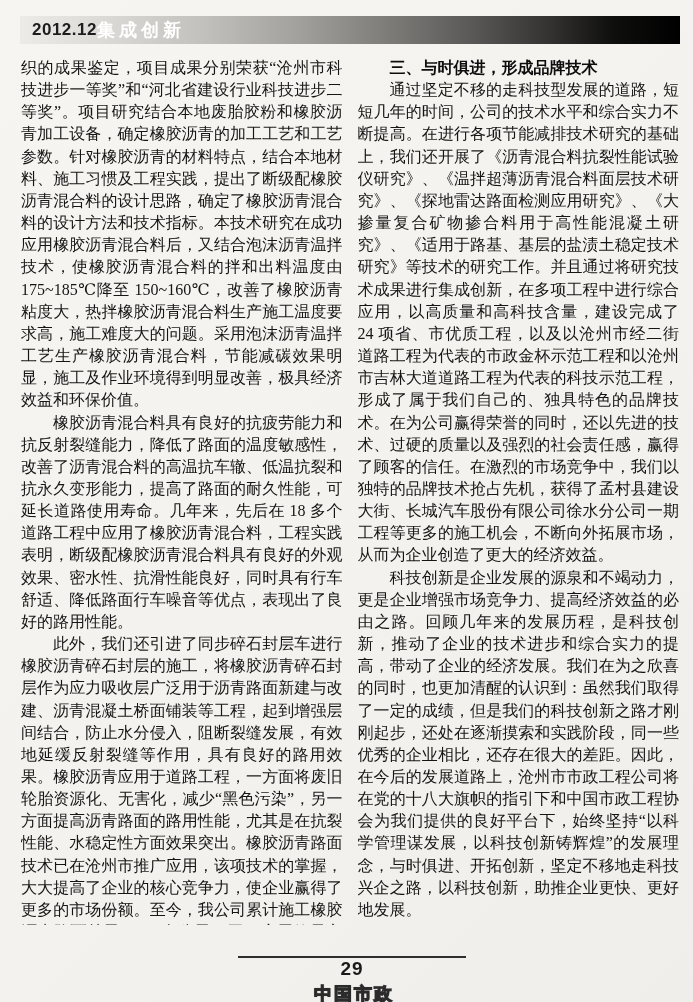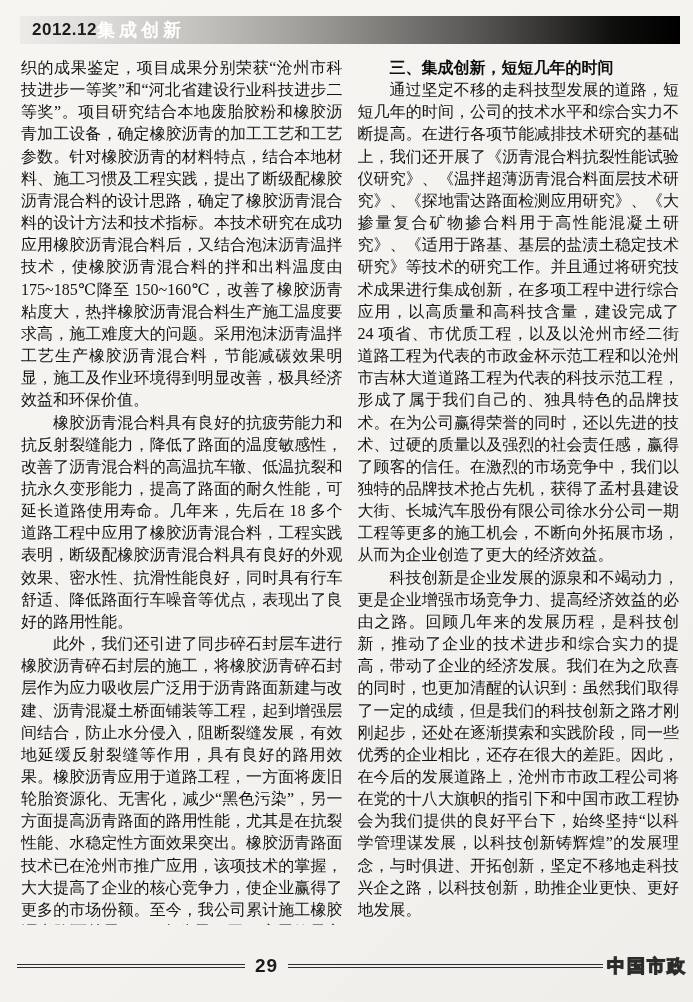--- a/index.html
+++ b/index.html
@@ -39,20 +39,21 @@
   .col p.indent{text-indent:2em;}
   .col h3{
     margin:0;font-size:16px;line-height:22.15px;text-indent:2em;
     font-weight:bold;color:#0d0d0d;
   }
   
   .footer{
     position:absolute;left:17px;top:956px;width:670px;height:20px;
     display:flex;align-items:center;
     font-family:"Liberation Sans","DejaVu Sans",sans-serif;
+    flex-direction:column;
   }
   .rule{
     height:4px;border-top:1.4px solid #2e2e2e;border-bottom:1.4px solid #2e2e2e;
     box-sizing:border-box;
   }
   .rule-left{width:228px;}
   .rule-right{flex:1;}
   .page-number{
     font-size:19px;font-weight:bold;color:#1a1a1a;
     padding:0 10px;letter-spacing:1px;
@@ -77,21 +78,21 @@
   <div class="columns">
 
     <div class="col">
       <p>织的成果鉴定，项目成果分别荣获“沧州市科技进步一等奖”和“河北省建设行业科技进步二等奖”。项目研究结合本地废胎胶粉和橡胶沥青加工设备，确定橡胶沥青的加工工艺和工艺参数。针对橡胶沥青的材料特点，结合本地材料、施工习惯及工程实践，提出了断级配橡胶沥青混合料的设计思路，确定了橡胶沥青混合料的设计方法和技术指标。本技术研究在成功应用橡胶沥青混合料后，又结合泡沫沥青温拌技术，使橡胶沥青混合料的拌和出料温度由 175~185℃降至 150~160℃，改善了橡胶沥青粘度大，热拌橡胶沥青混合料生产施工温度要求高，施工难度大的问题。采用泡沫沥青温拌工艺生产橡胶沥青混合料，节能减碳效果明显，施工及作业环境得到明显改善，极具经济效益和环保价值。</p>
       <p class="indent">橡胶沥青混合料具有良好的抗疲劳能力和抗反射裂缝能力，降低了路面的温度敏感性，改善了沥青混合料的高温抗车辙、低温抗裂和抗永久变形能力，提高了路面的耐久性能，可延长道路使用寿命。几年来，先后在 18 多个道路工程中应用了橡胶沥青混合料，工程实践表明，断级配橡胶沥青混合料具有良好的外观效果、密水性、抗滑性能良好，同时具有行车舒适、降低路面行车噪音等优点，表现出了良好的路用性能。</p>
       <p class="indent">此外，我们还引进了同步碎石封层车进行橡胶沥青碎石封层的施工，将橡胶沥青碎石封层作为应力吸收层广泛用于沥青路面新建与改建、沥青混凝土桥面铺装等工程，起到增强层间结合，防止水分侵入，阻断裂缝发展，有效地延缓反射裂缝等作用，具有良好的路用效果。橡胶沥青应用于道路工程，一方面将废旧轮胎资源化、无害化，减少“黑色污染”，另一方面提高沥青路面的路用性能，尤其是在抗裂性能、水稳定性方面效果突出。橡胶沥青路面技术已在沧州市推广应用，该项技术的掌握，大大提高了企业的核心竞争力，使企业赢得了更多的市场份额。至今，我公司累计施工橡胶沥青路面总里程 30 多公里，工程应用效果良好。</p>
 
     </div>
 
     <div class="col">
-      <h3>三、集成创新，短短几年的时间</h3>
+      <h3>三、与时俱进，形成品牌技术</h3>
       <p class="indent">通过坚定不移的走科技型发展的道路，短短几年的时间，公司的技术水平和综合实力不断提高。在进行各项节能减排技术研究的基础上，我们还开展了《沥青混合料抗裂性能试验仪研究》、《温拌超薄沥青混合料面层技术研究》、《探地雷达路面检测应用研究》、《大掺量复合矿物掺合料用于高性能混凝土研究》、《适用于路基、基层的盐渍土稳定技术研究》等技术的研究工作。并且通过将研究技术成果进行集成创新，在多项工程中进行综合应用，以高质量和高科技含量，建设完成了 24 项省、市优质工程，以及以沧州市经二街道路工程为代表的市政金杯示范工程和以沧州市吉林大道道路工程为代表的科技示范工程，形成了属于我们自己的、独具特色的品牌技术。在为公司赢得荣誉的同时，还以先进的技术、过硬的质量以及强烈的社会责任感，赢得了顾客的信任。在激烈的市场竞争中，我们以独特的品牌技术抢占先机，获得了孟村县建设大街、长城汽车股份有限公司徐水分公司一期工程等更多的施工机会，不断向外拓展市场，从而为企业创造了更大的经济效益。</p>
       <p class="indent"><span>科技创新是企业发展的源泉和不竭动力，更是企业增强市场竞争力、提高经济效益的必由之路。回顾几年来的发展历程，是科技创新，推动了企业的技术进步和综合实力的提高，带动了企业的经济发展。我们在为之欣喜的同时，也更加清醒的认识到：虽然我们取得了一定的成绩，但是我们的科技创新之路才刚刚起步，还处在逐渐摸索和实践阶段，同一些优秀的企业相比，还存在很大的差距。因此，在今后的发展道路上，沧州市市政工程公司将在党的十八大旗帜的指引下和中国市政工程协会为我们提供的良好平台下，始终坚持“以科学管理谋发展，以科技创新铸辉煌”的发展理念，与时俱进、开拓创新，坚定不移地走科技兴企之路，以科技创新，助推企业更快、更好地发展。</span></p>
     </div>
 
   </div>
 
   <div class="footer">
     <div class="rule rule-left"></div>
     <span class="page-number">29</span>
     <div class="rule rule-right"></div>

